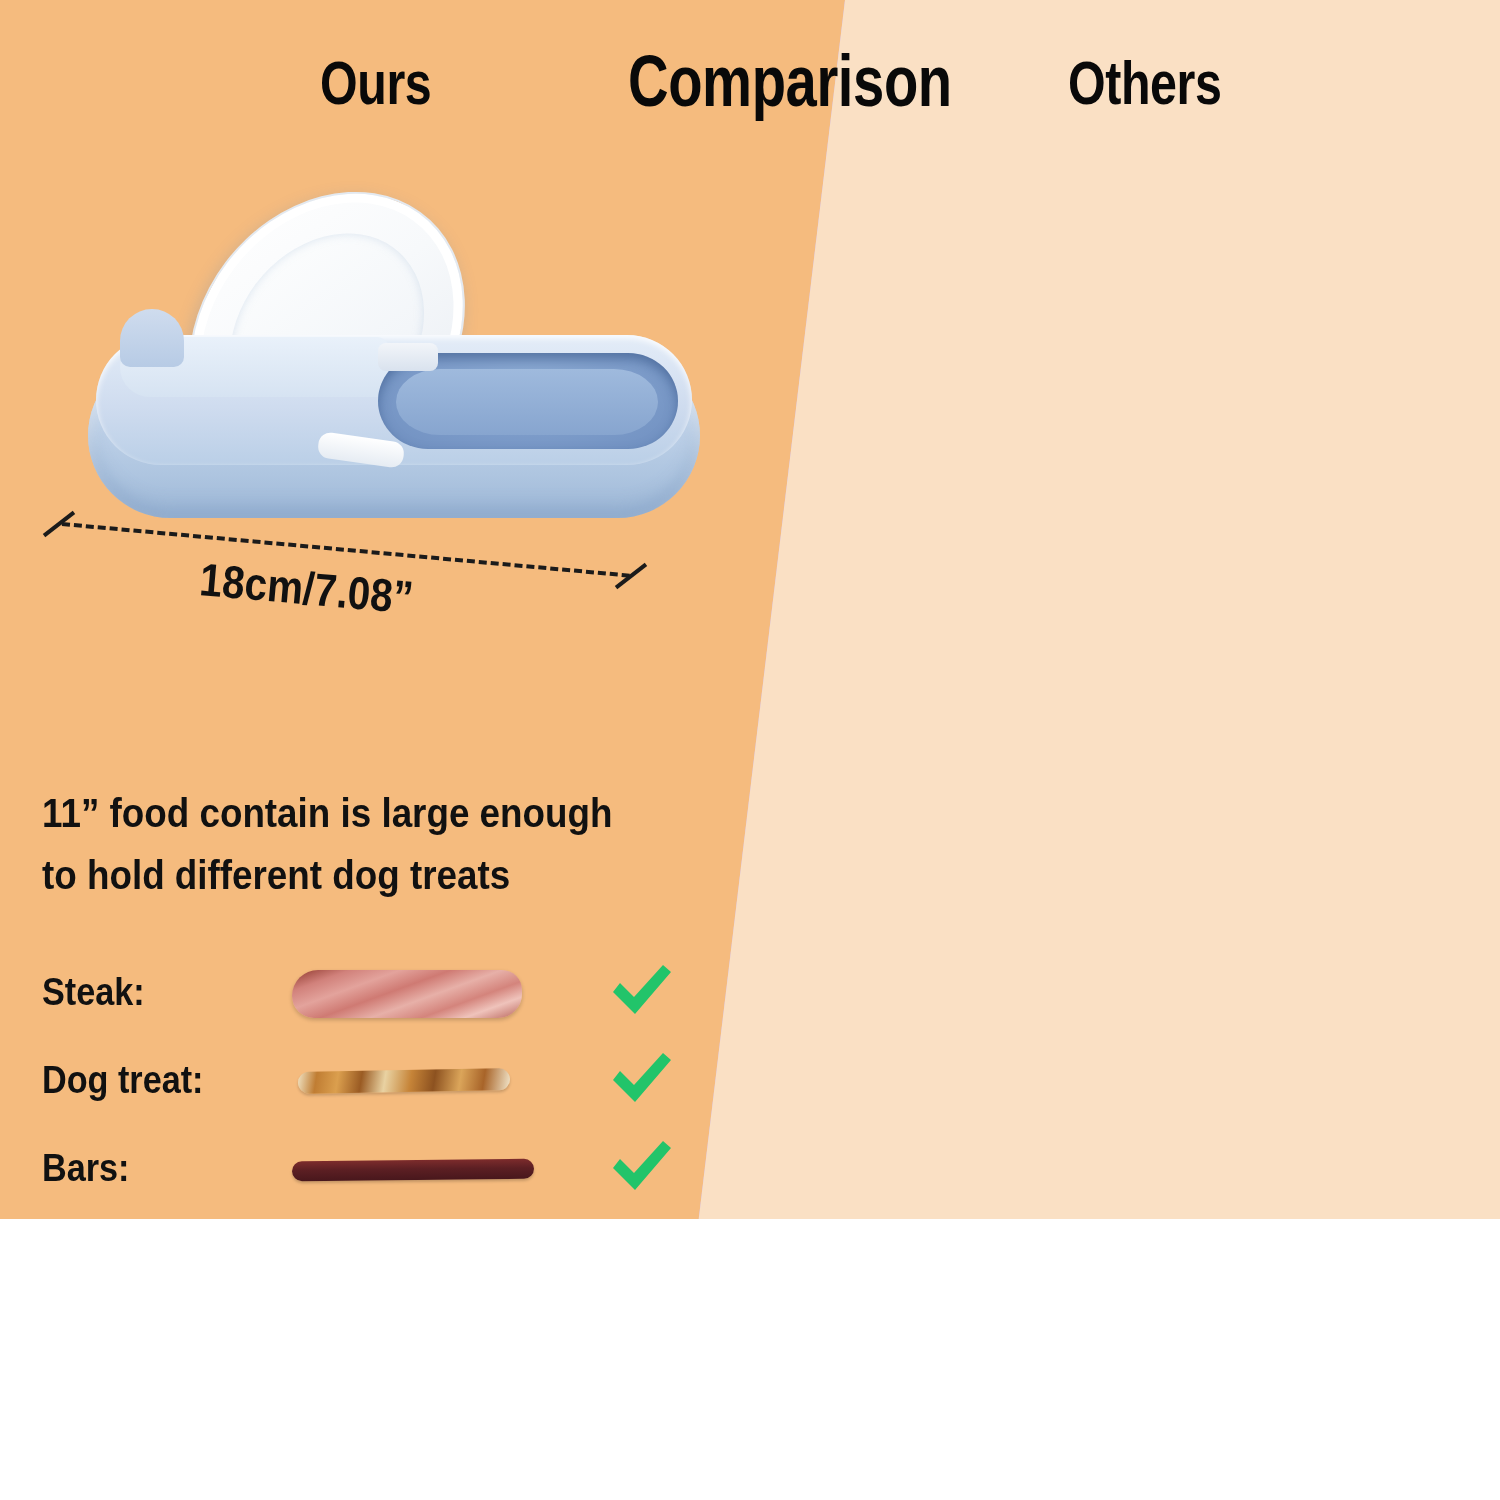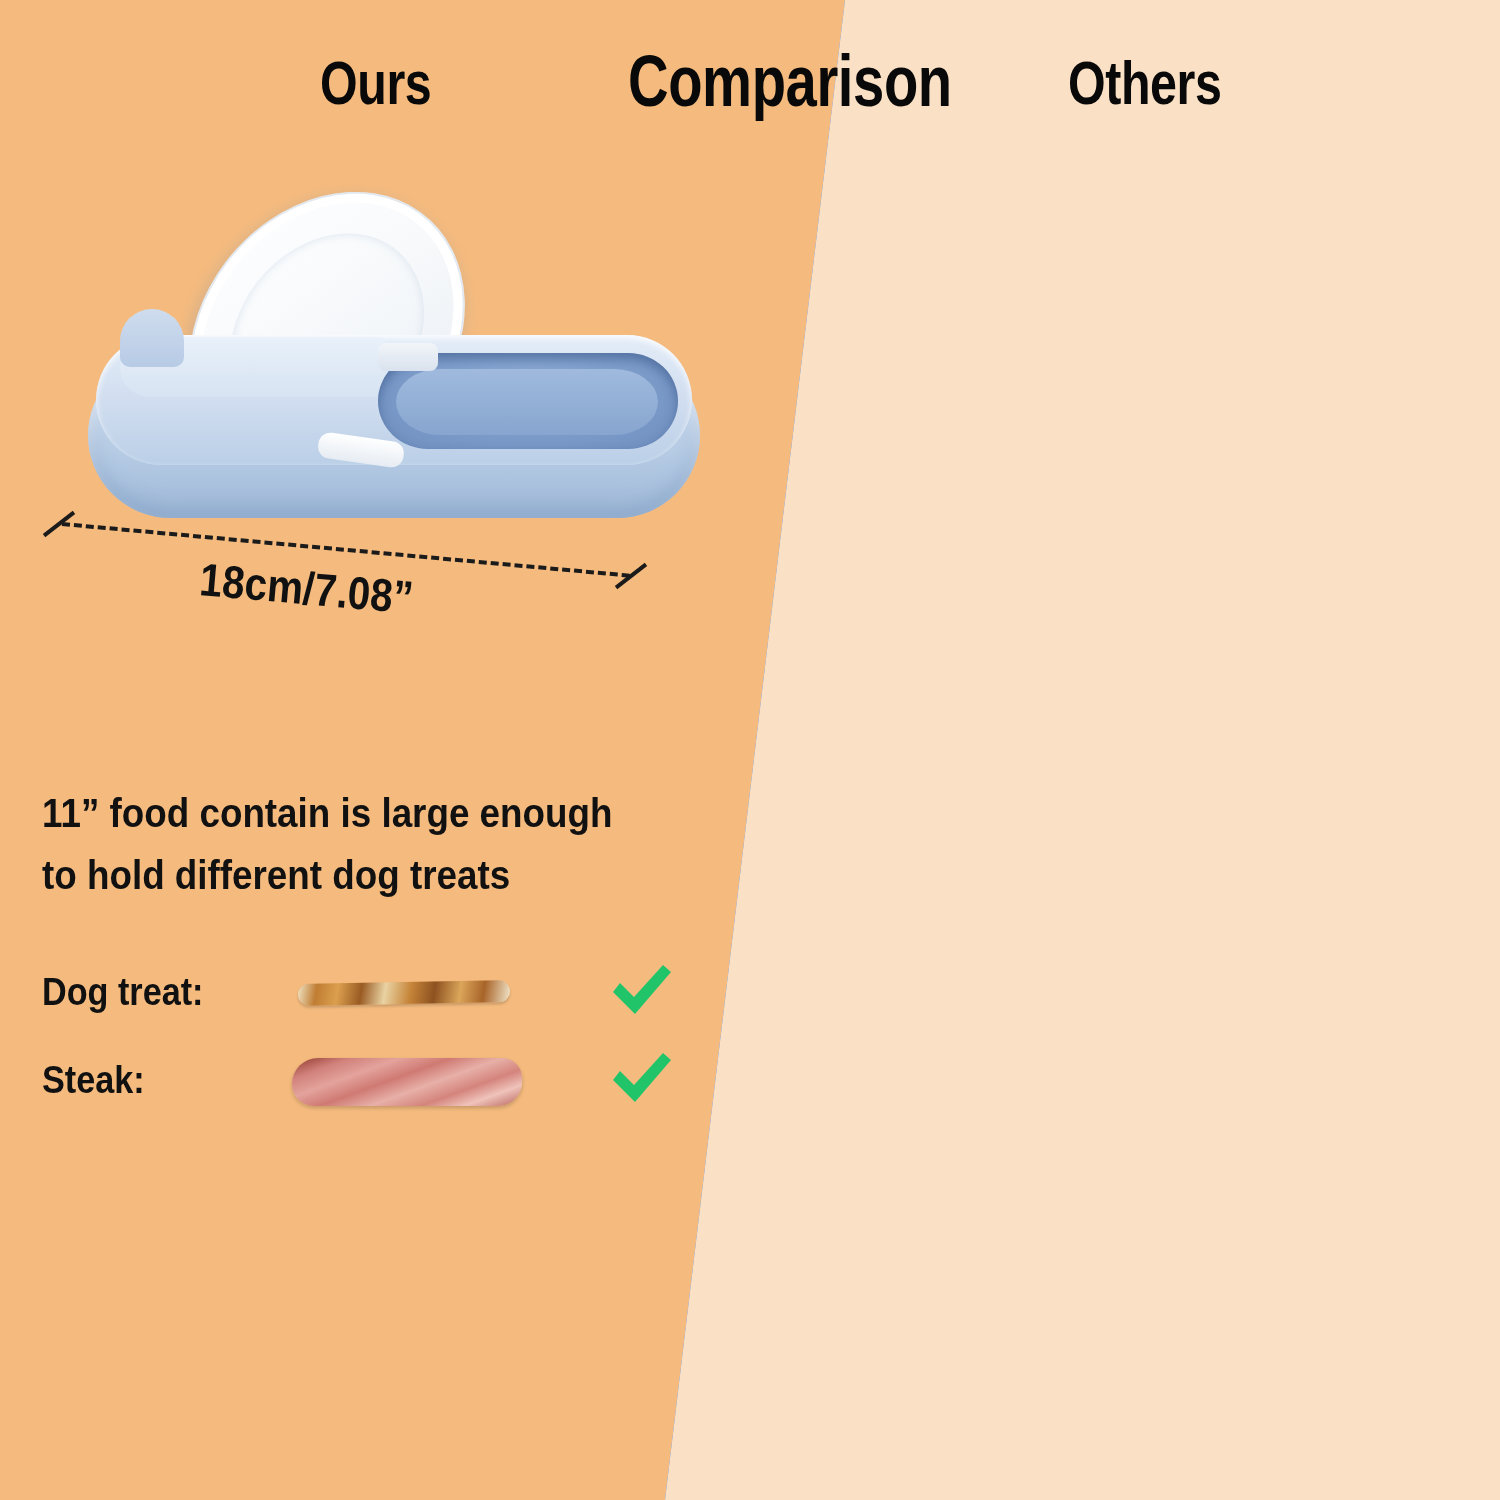--- a/index.html
+++ b/index.html
@@ -7,23 +7,23 @@
     padding: 0;
     background: #ffffff;
   }
   body {
     font-family: "Liberation Sans", sans-serif;
   }
 
   #infographic {
     position: relative;
     width: 1500px;
-    height: 1500px;
+    height: 1219px;
     overflow: hidden;
-    background: #3b82f6; 
+    background: #c4b5fd; 
   }
 
   
   .bg-left {
     position: absolute;
     inset: 0;
     background: #f5bb7e;
     
     clip-path: polygon(0 0, 845px 0, 665px 1500px, 0 1500px);
   }
@@ -357,45 +357,56 @@
     </div>
 
     <div class="body-copy body-left">
       <div>11” food contain is large enough</div>
       <div>to hold different dog treats</div>
     </div>
 
     <div class="rows rows-left">
 
       <div class="row">
+        <div class="row-label">Steak:</div>
+        <div class="row-food">
+            <div class="food-steak"></div>
+          </div>
+        <div class="row-mark mark-check">
+          <svg width="66" height="66" viewBox="0 0 66 66">
+            <path d="M5 33 L12 24 L26 38 L55 6 L63 13 L27 55 Z" fill="#22c46a"></path>
+          </svg>
+        </div>
+      </div>
+
+      <div class="row">
         <div class="row-label">Dog treat:</div>
         <div class="row-food">
             <div class="food-treat"></div>
           </div>
         <div class="row-mark mark-check">
           <svg width="66" height="66" viewBox="0 0 66 66">
             <path d="M5 33 L12 24 L26 38 L55 6 L63 13 L27 55 Z" fill="#22c46a"></path>
           </svg>
         </div>
       </div>
 
+
       <div class="row">
-        <div class="row-label">Steak:</div>
+        <div class="row-label">Bars:</div>
         <div class="row-food">
-            <div class="food-steak"></div>
+            <div class="food-bar"></div>
           </div>
         <div class="row-mark mark-check">
           <svg width="66" height="66" viewBox="0 0 66 66">
             <path d="M5 33 L12 24 L26 38 L55 6 L63 13 L27 55 Z" fill="#22c46a"></path>
           </svg>
         </div>
       </div>
 
-
-
     </div>
   </div>
 
   <div class="panel panel-right">
 
     
 
     
 
     

